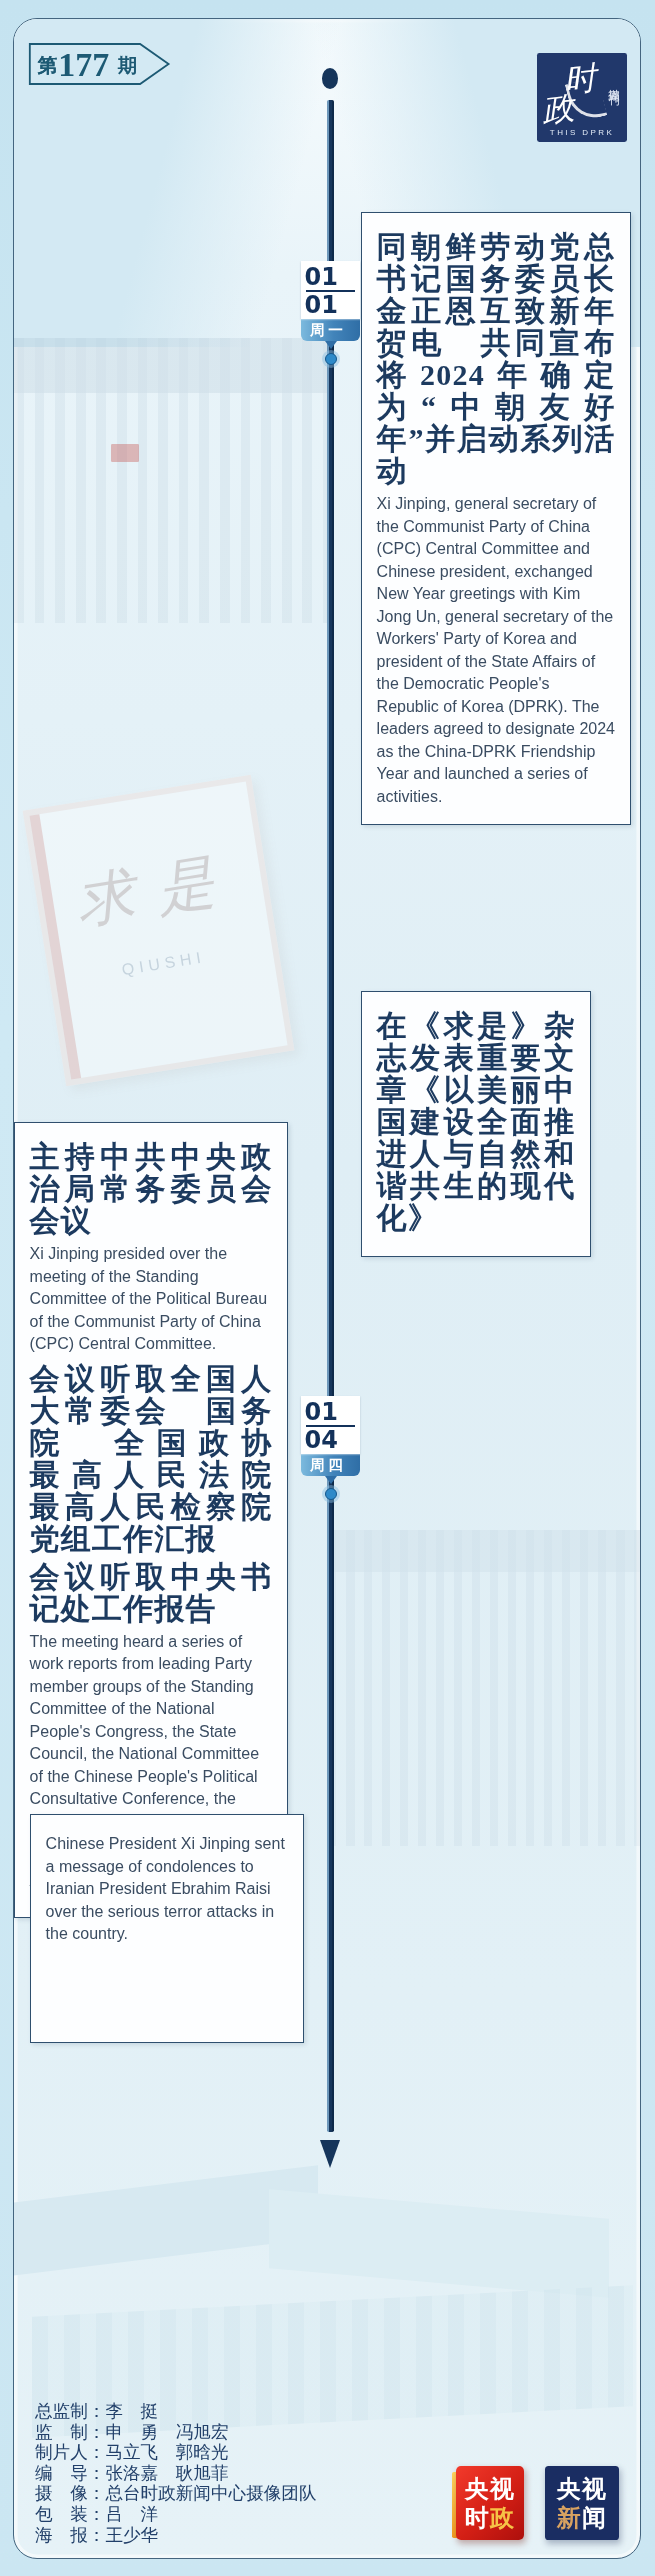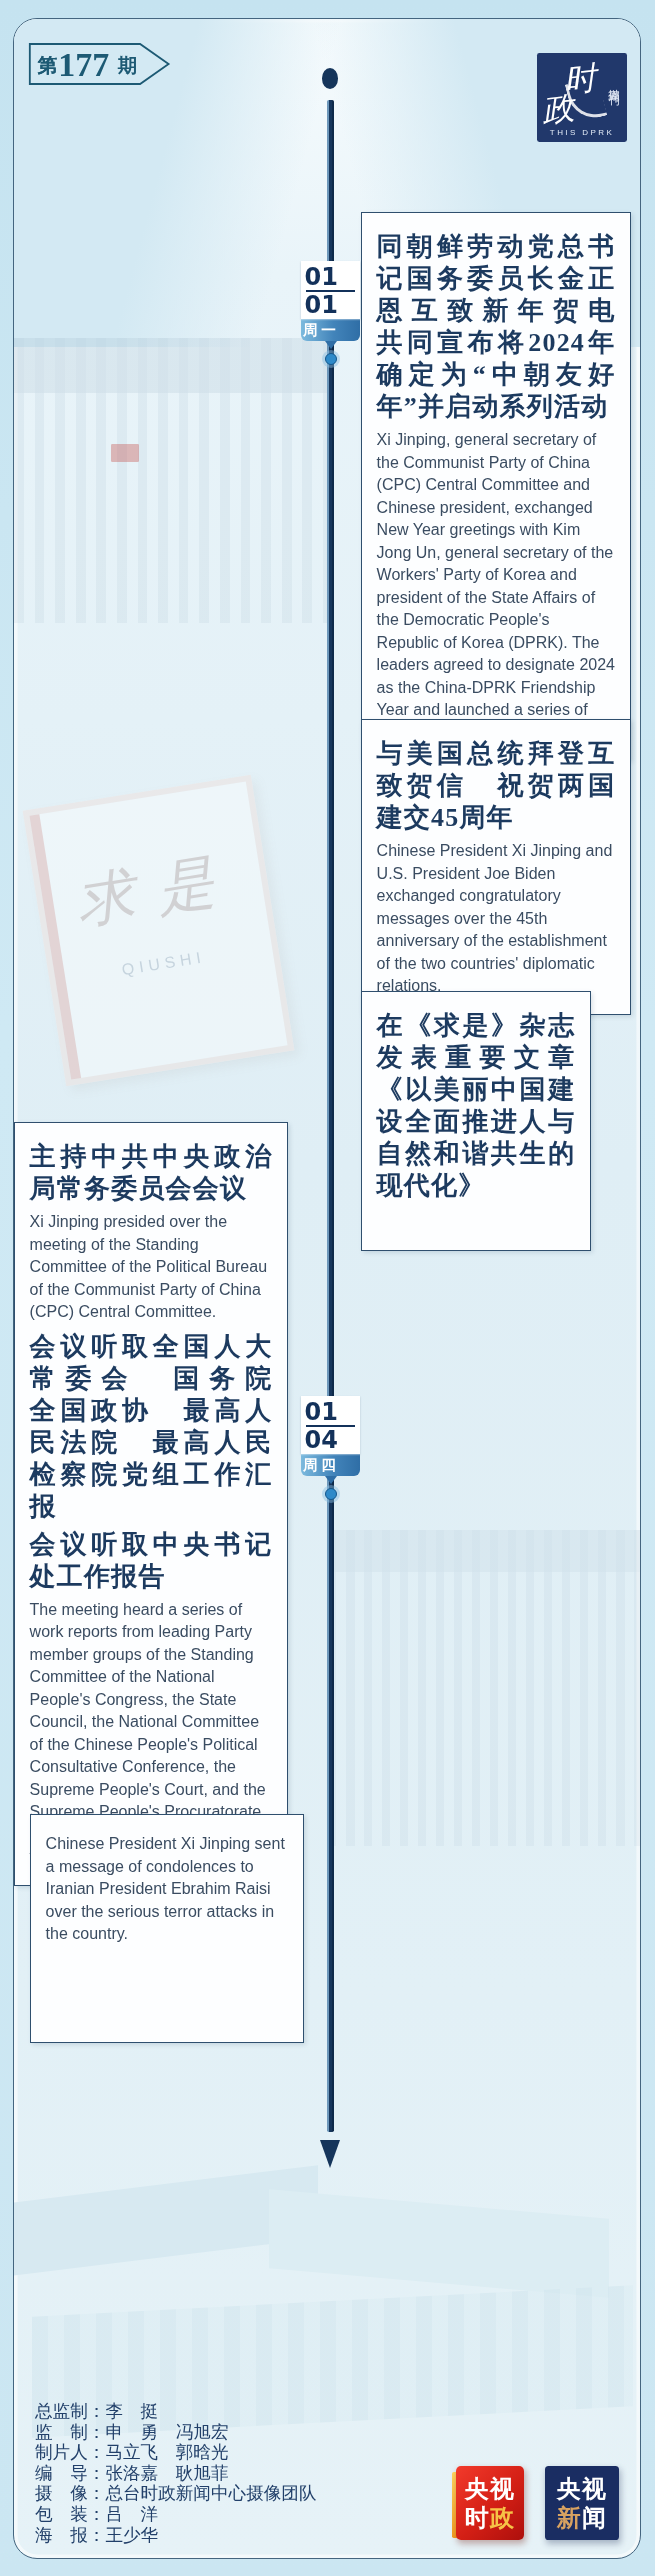--- a/index.html
+++ b/index.html
@@ -67,37 +67,37 @@
         border-left:10.3px solid transparent;border-right:10.3px solid transparent;
         border-top:28px solid #15355b;}
 
   .marker{position:absolute;left:301px;width:59px;z-index:7;text-align:left;}
   .m1{top:261px;} .m2{top:1396px;}
   .date-box{background:#ffffff;padding:3.6px 3.6px 2.4px 3.6px;box-shadow:0 0.6px 1.8px rgba(30,60,90,.25);}
   .date-num{font-family:"DejaVu Sans","Liberation Sans",sans-serif;font-weight:bold;
         font-size:24px;line-height:24px;color:#13315a;}
   .date-div{height:1.8px;background:#13315a;margin:1.2px 1.2px;}
   .weekday-tab{position:relative;height:22px;line-height:22px;color:#fff;font-size:14.6px;
-        font-weight:bold;letter-spacing:3.6px;padding-left:2px;border-radius:0 0 6px 6px;
+        font-weight:bold;letter-spacing:3.6px;padding-left:9px;border-radius:0 0 6px 6px;
         background:linear-gradient(90deg,#7cbade,#4284ba 55%,#2f6ea6);
         box-shadow:inset 0 1.2px 0 rgba(255,255,255,.35);}
   .tab-tip{width:0;height:0;margin:0 auto;border-left:6.7px solid transparent;
         border-right:6.7px solid transparent;border-top:8.5px solid #2f6ea6;}
   .marker-dot{width:12px;height:12px;margin:3.6px auto 0 auto;border-radius:50%;
         background:#2e8ac9;border:1.8px solid #14578c;box-shadow:0 0 0 3px rgba(137,190,226,.45);}
 
   
   .newsbox{position:absolute;background:#fdfeff;border:1.2px solid #2f4f6e;z-index:6;
         padding:18px 14.6px 16px 14.6px;box-shadow:1.8px 2.4px 4.9px rgba(40,70,100,.18);}
   .nb1{left:361px;top:212px;width:270px;min-height:470px;}
   .nb2{left:361px;top:719px;width:270px;min-height:237px;}
   .nb3{left:361px;top:991px;width:230px;min-height:260px;}
   .nb4{left:14px;top:1122px;width:274px;min-height:653px;}
   .nb5{left:30px;top:1814px;width:274px;min-height:229px;}
-  .zh{font-family:"Liberation Serif","DejaVu Serif",serif;font-weight:700;font-size:26px;
+  .zh{font-family:"Liberation Serif","DejaVu Serif",serif;font-weight:700;font-size:30px;
         line-height:32px;color:#1c3a5f;letter-spacing:1.2px;text-align:justify;margin:0 0 6px 0;}
   .en{font-size:16px;line-height:22.5px;color:#3a4c61;margin:0 0 7.3px 0;}
   .en:last-child{margin-bottom:0;}
 
   
   .credits{position:absolute;left:35px;top:2401px;z-index:7;color:#22406a;font-size:17.6px;
         line-height:20.6px;font-weight:400;}
   .credit-line{white-space:pre;}
 
   
@@ -174,24 +174,20 @@
     <div class="weekday-tab">周四</div>
     <div class="tab-tip"></div>
     <div class="marker-dot"></div>
   </div>
 
   <div class="newsbox nb1">
     <p class="zh">同朝鲜劳动党总书记国务委员长金正恩互致新年贺电　共同宣布将2024年确定为“中朝友好年”并启动系列活动</p>
     <p class="en">Xi Jinping, general secretary of the Communist Party of China (CPC) Central Committee and Chinese president, exchanged New Year greetings with Kim Jong Un, general secretary of the Workers' Party of Korea and president of the State Affairs of the Democratic People's Republic of Korea (DPRK). The leaders agreed to designate 2024 as the China-DPRK Friendship Year and launched a series of activities.</p>
   </div>
 
-  <div class="newsbox nb2">
-    <p class="zh">与美国总统拜登互致贺信　祝贺两国建交45周年</p>
-    <p class="en">Chinese President Xi Jinping and U.S. President Joe Biden exchanged congratulatory messages over the 45th anniversary of the establishment of the two countries' diplomatic relations.</p>
-  </div>
 
   <div class="newsbox nb3">
     <p class="zh">在《求是》杂志发表重要文章《以美丽中国建设全面推进人与自然和谐共生的现代化》</p>
   </div>
 
   <div class="newsbox nb4">
     <p class="zh">主持中共中央政治局常务委员会会议</p>
     <p class="en">Xi Jinping presided over the meeting of the Standing Committee of the Political Bureau of the Communist Party of China (CPC) Central Committee.</p>
     <p class="zh">会议听取全国人大常委会　国务院　全国政协　最高人民法院　最高人民检察院党组工作汇报</p>
     <p class="zh">会议听取中央书记处工作报告</p>

